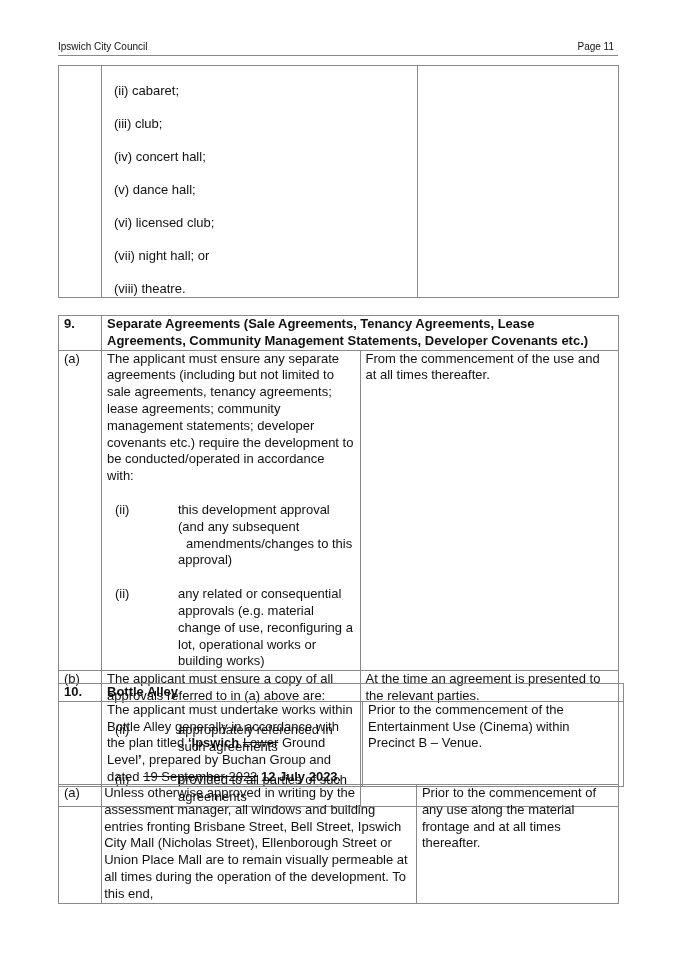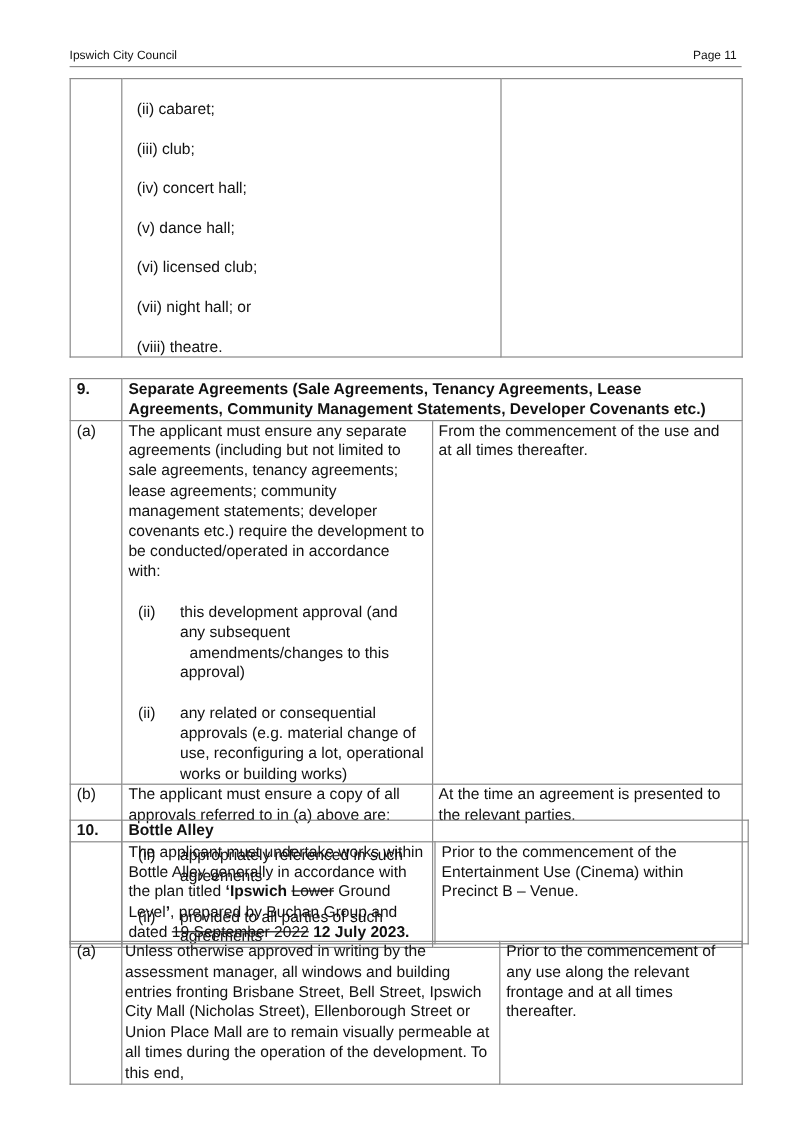--- a/index.html
+++ b/index.html
@@ -28,21 +28,21 @@
   .bold { font-weight: bold; }
   .strike { text-decoration: line-through; }
 
   
   #t1 { top: 65px; width: 561px; height: 233px; }
   #t1 .list p { margin: 0; height: 33px; line-height: 16.8px; padding-left: 7px; }
   #t1 .list p:first-child { margin-top: 17px; }
 
   
   #t9 { top: 315px; width: 561px; }
-  .sub { display: flex; margin-top: 17px; }
+  .sub { display: flex; margin-top: 17px; gap: 28px; }
   .sub .lbl { width: 35px; padding-left: 8px; flex: none; }
   .sub .txt { flex: 1; }
   .sub .txt .cont { padding-left: 8px; }
 
   #t10 { top: 683px; width: 566px; }
   #t11 { top: 784px; width: 561px; }
   .pl2 { padding-left: 2px; }
 </style>
 </head>
 <body>
@@ -124,16 +124,16 @@
     <td class="timing">Prior to the commencement of the Entertainment Use (Cinema) within Precinct B – Venue.</td>
   </tr>
 </tbody>
   </table>
 
 <table id="t11">
   <tbody>
   <tr>
     <td class="num">(a)</td>
     <td class="main pl2">Unless otherwise approved in writing by the assessment manager, all windows and building entries fronting Brisbane Street, Bell Street, Ipswich City Mall (Nicholas Street), Ellenborough Street or Union Place Mall are to remain visually permeable at all times during the operation of the development.  To this end,</td>
-    <td class="timing">Prior to the commencement of any use along the relevant frontage and at all times thereafter.</td>
+    <td class="timing">Prior to the commencement of any use along the material frontage and at all times thereafter.</td>
   </tr>
 </tbody>
   </table>
 
 </body></html>

